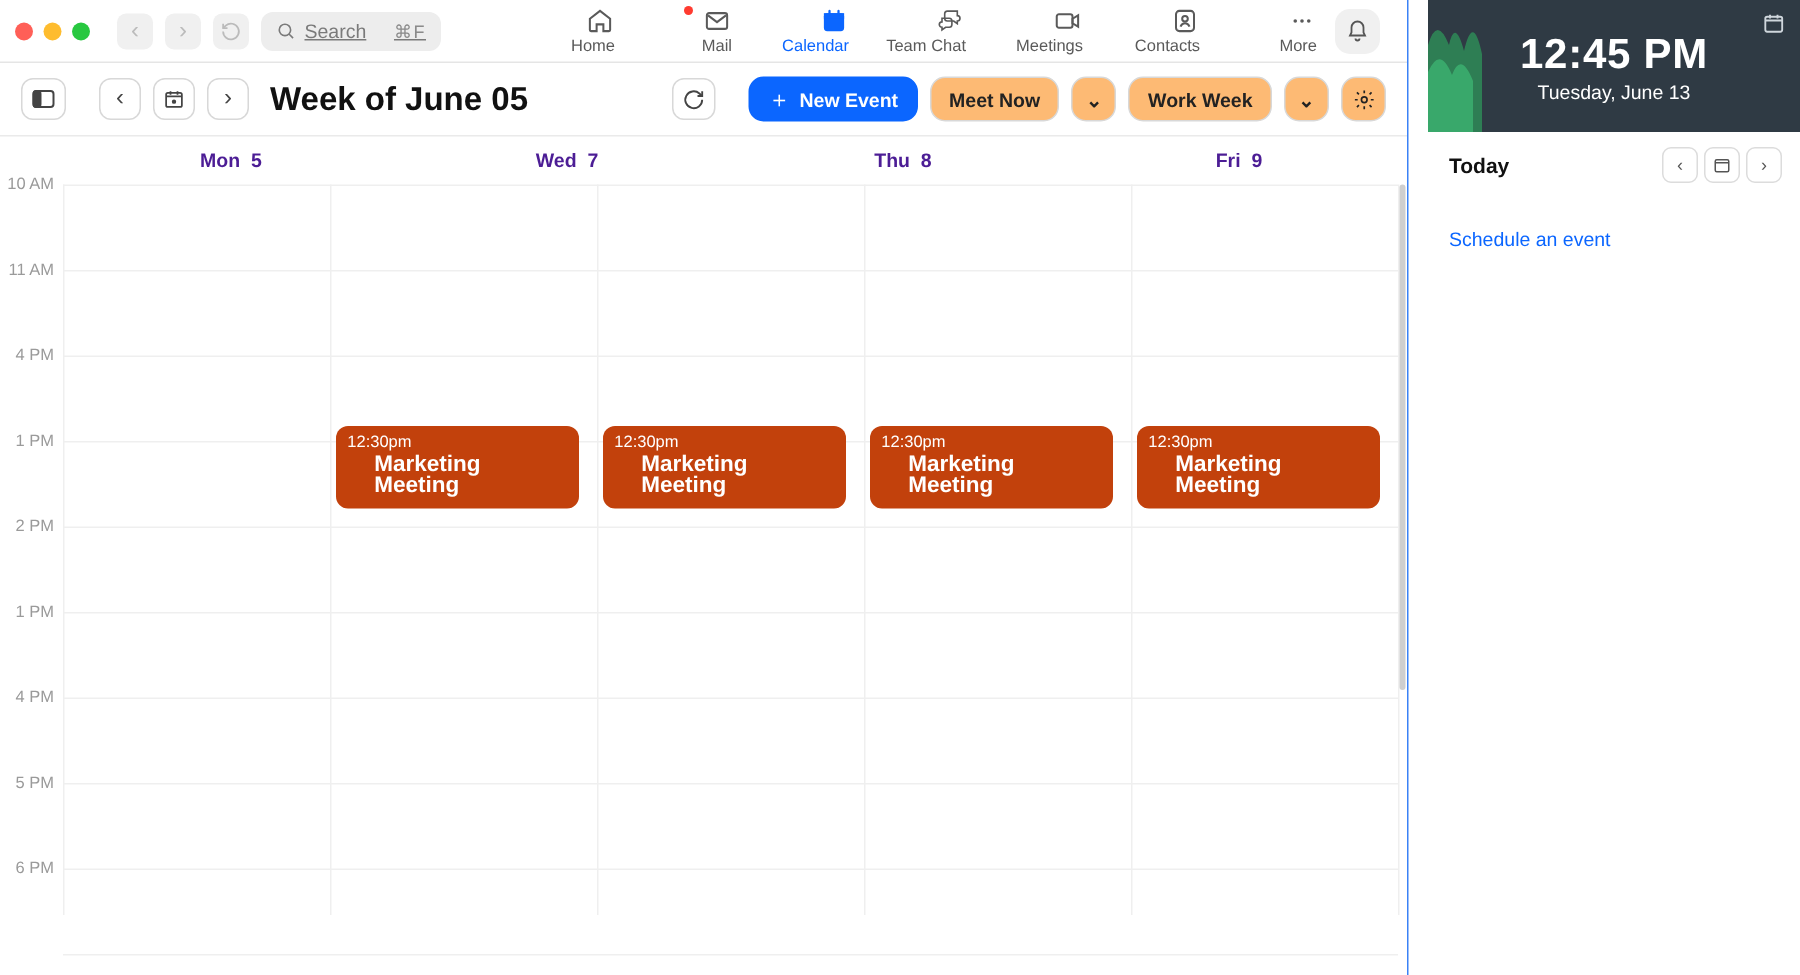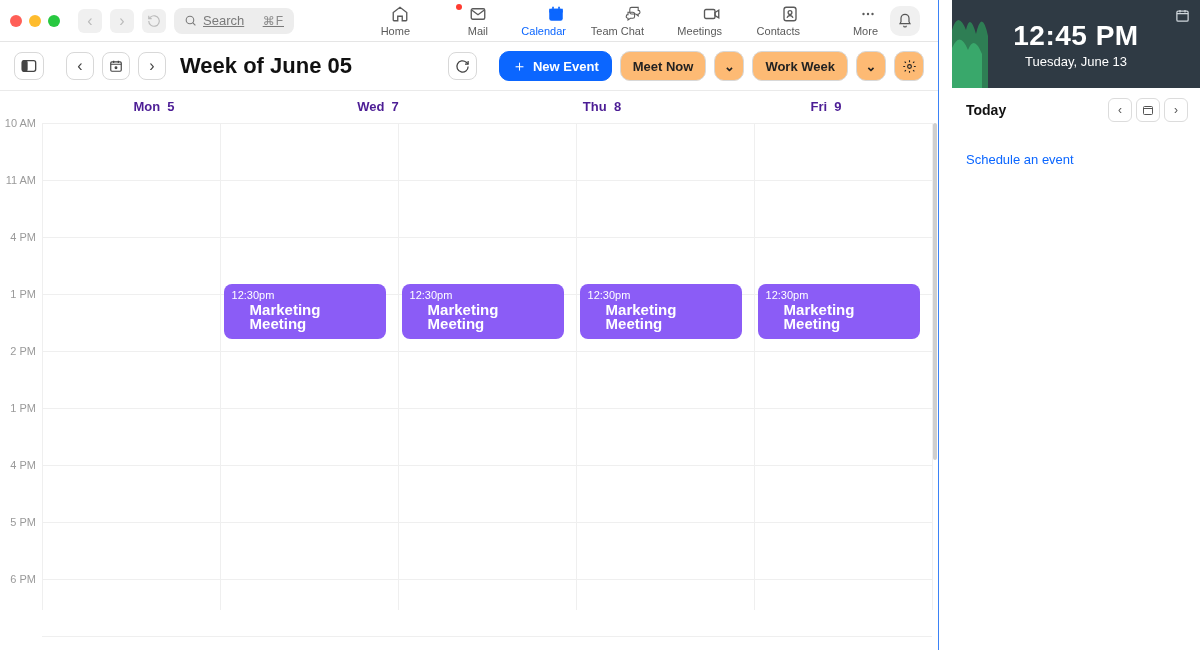--- a/index.html
+++ b/index.html
@@ -30,21 +30,21 @@
   .gear{ width:30px; padding:0; justify-content:center;}
   
   .cal-wrap{position:relative; height:520px; border-top:1px solid #eaeaea;}
   .dayheaders{ position:absolute; left:42px; right:0; top:0; height:32px; display:flex;}
   .dayheaders div{ flex:1; text-align:center; font-size:13px; color:#4c1d95; font-weight:600; padding-top:8px;}
   .timecol{ position:absolute; left:0; top:32px; width:42px;}
   .timecol div{ height:57px; text-align:right; padding-right:6px; font-size:11px; color:#9a9a9a; transform:translateY(-6px);}
   .grid{ position:absolute; left:42px; right:6px; top:32px; bottom:0;}
   .hrow{ position:absolute; left:0; right:0; height:0; border-top:1px solid #efefef;}
   .vcol{ position:absolute; top:0; bottom:0; width:0; border-left:1px solid #efefef;}
-  .event{ position:absolute; background:#8b5cf6; color:#fff; border-radius:8px; padding:4px 8px 0 8px; font-size:11px; line-height:14px; overflow:hidden; cursor:pointer;}
+  .event{ position:absolute; background:#c2410c; color:#fff; border-radius:8px; padding:4px 8px 0 8px; font-size:11px; line-height:14px; overflow:hidden; cursor:pointer;}
   .event .etime{font-weight:500; font-size:11px;}
   .event .etitle{font-weight:700; font-size:15px; margin-top:1px; padding-left:18px;}
   .grid-scrollbar{position:absolute; top:32px; right:1px; bottom:150px; width:4px; background:#cfcfcf; border-radius:3px;}
   
   .sidebar{ position:absolute; top:0; right:0; bottom:0; width:262px; background:#fff; border-left:1px solid #3b82f6; display:flex; flex-direction:column;padding-left:13px;}
   .side-hero{ height:88px; background:#2f3a44; position:relative; color:#fff; display:flex; flex-direction:column; align-items:center; justify-content:center;}
   .side-hero .time{ font-size:28px; font-weight:700; letter-spacing:0.5px;}
   .side-hero .date{ font-size:13px; margin-top:2px; font-weight:500;}
   .side-hero .calicon{ position:absolute; top:8px; right:10px; color:#cfd6dc;}
   .plant{position:absolute; left:0; top:0; bottom:0; width:44px;}

